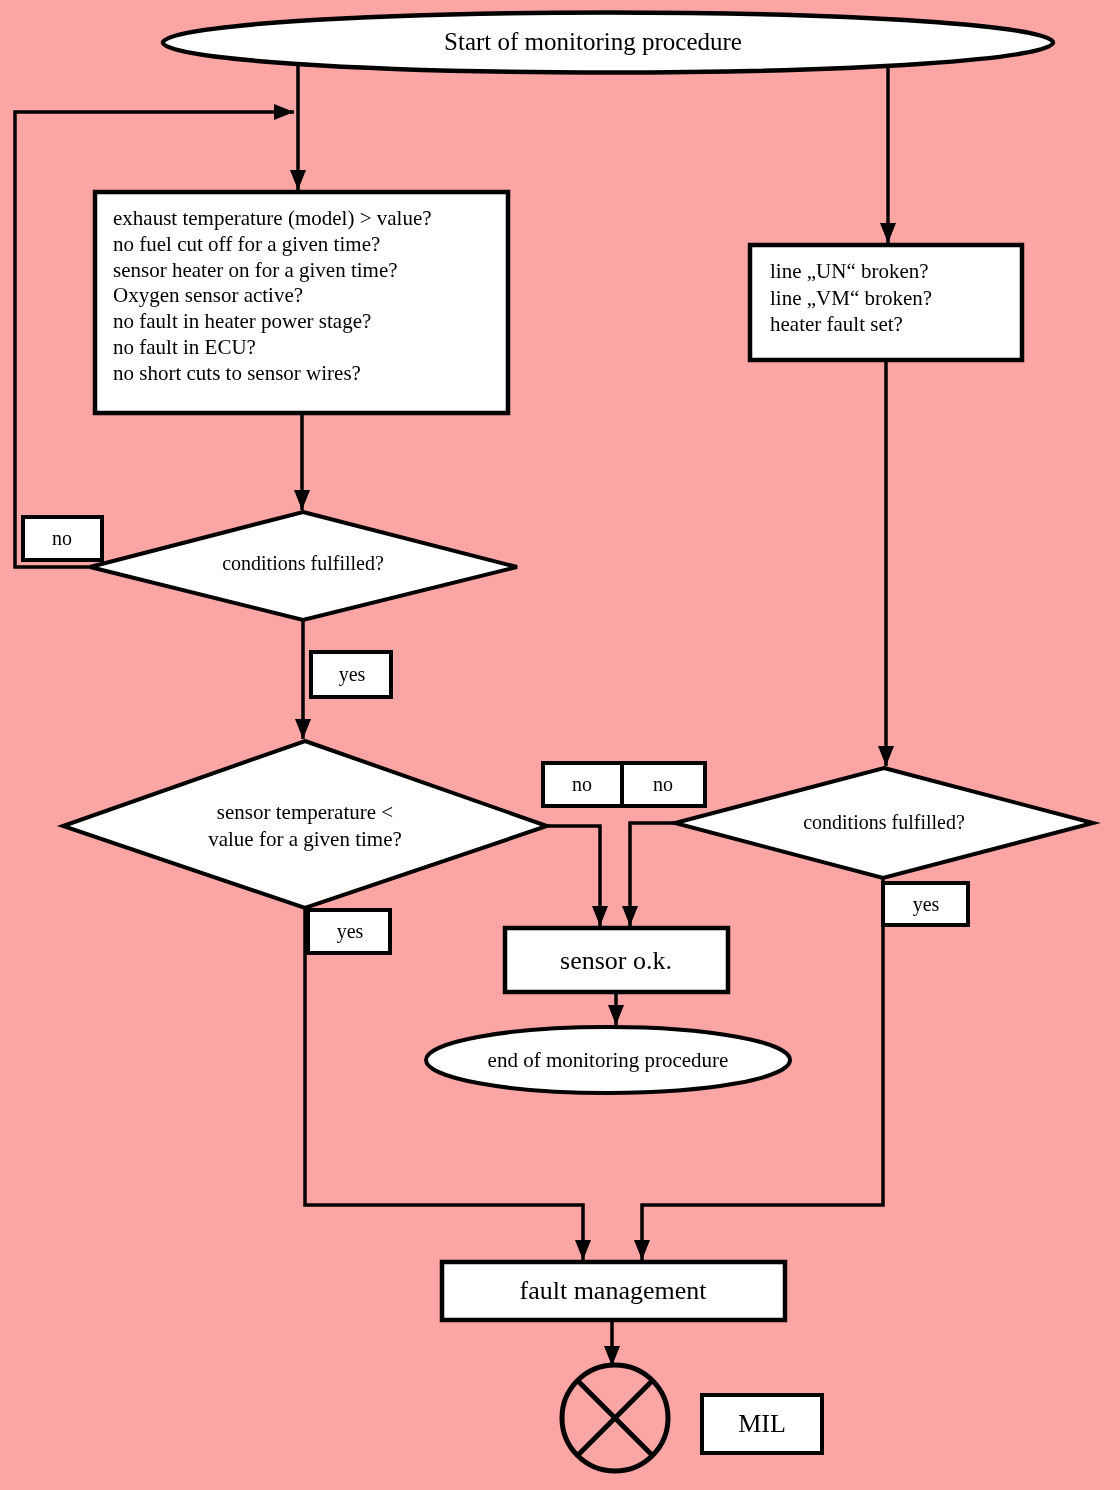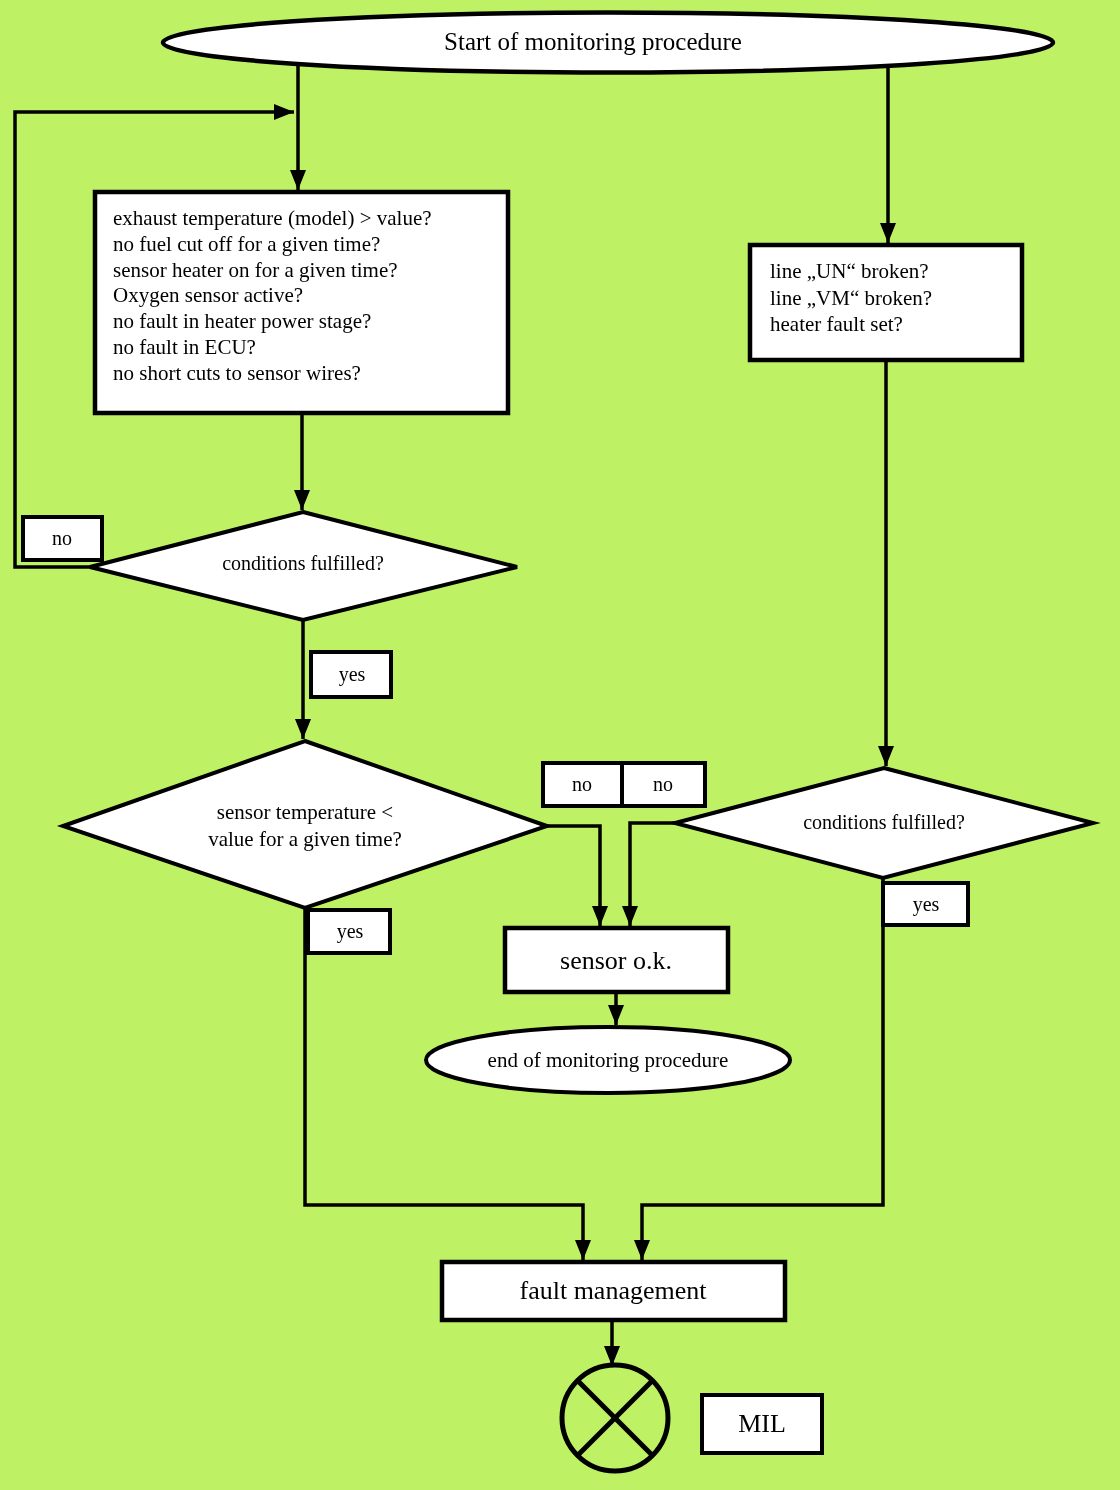--- a/index.html
+++ b/index.html
@@ -1,16 +1,16 @@
 <!DOCTYPE html>
 <html><head>
 <meta charset="utf-8">
 <style>
   html, body { margin: 0; padding: 0; background: #ffffff; }
-  .canvas { width: 1120px; height: 1490px; position: relative; background: #bef264; }
+  .canvas { width: 1120px; height: 1490px; position: relative; background: #fca5a5; }
   svg { display: block; }
   text {
     font-family: "Liberation Serif", "DejaVu Serif", serif;
     fill: #000000;
   }
   .shape  { fill: #ffffff; stroke: #000000; stroke-width: 4.5; }
   .shape-sm { fill: #ffffff; stroke: #000000; stroke-width: 4; }
   .conn   { fill: none; stroke: #000000; stroke-width: 3.5; }
   .xline  { fill: none; stroke: #000000; stroke-width: 5; }
   .t21 { font-size: 21px; }

